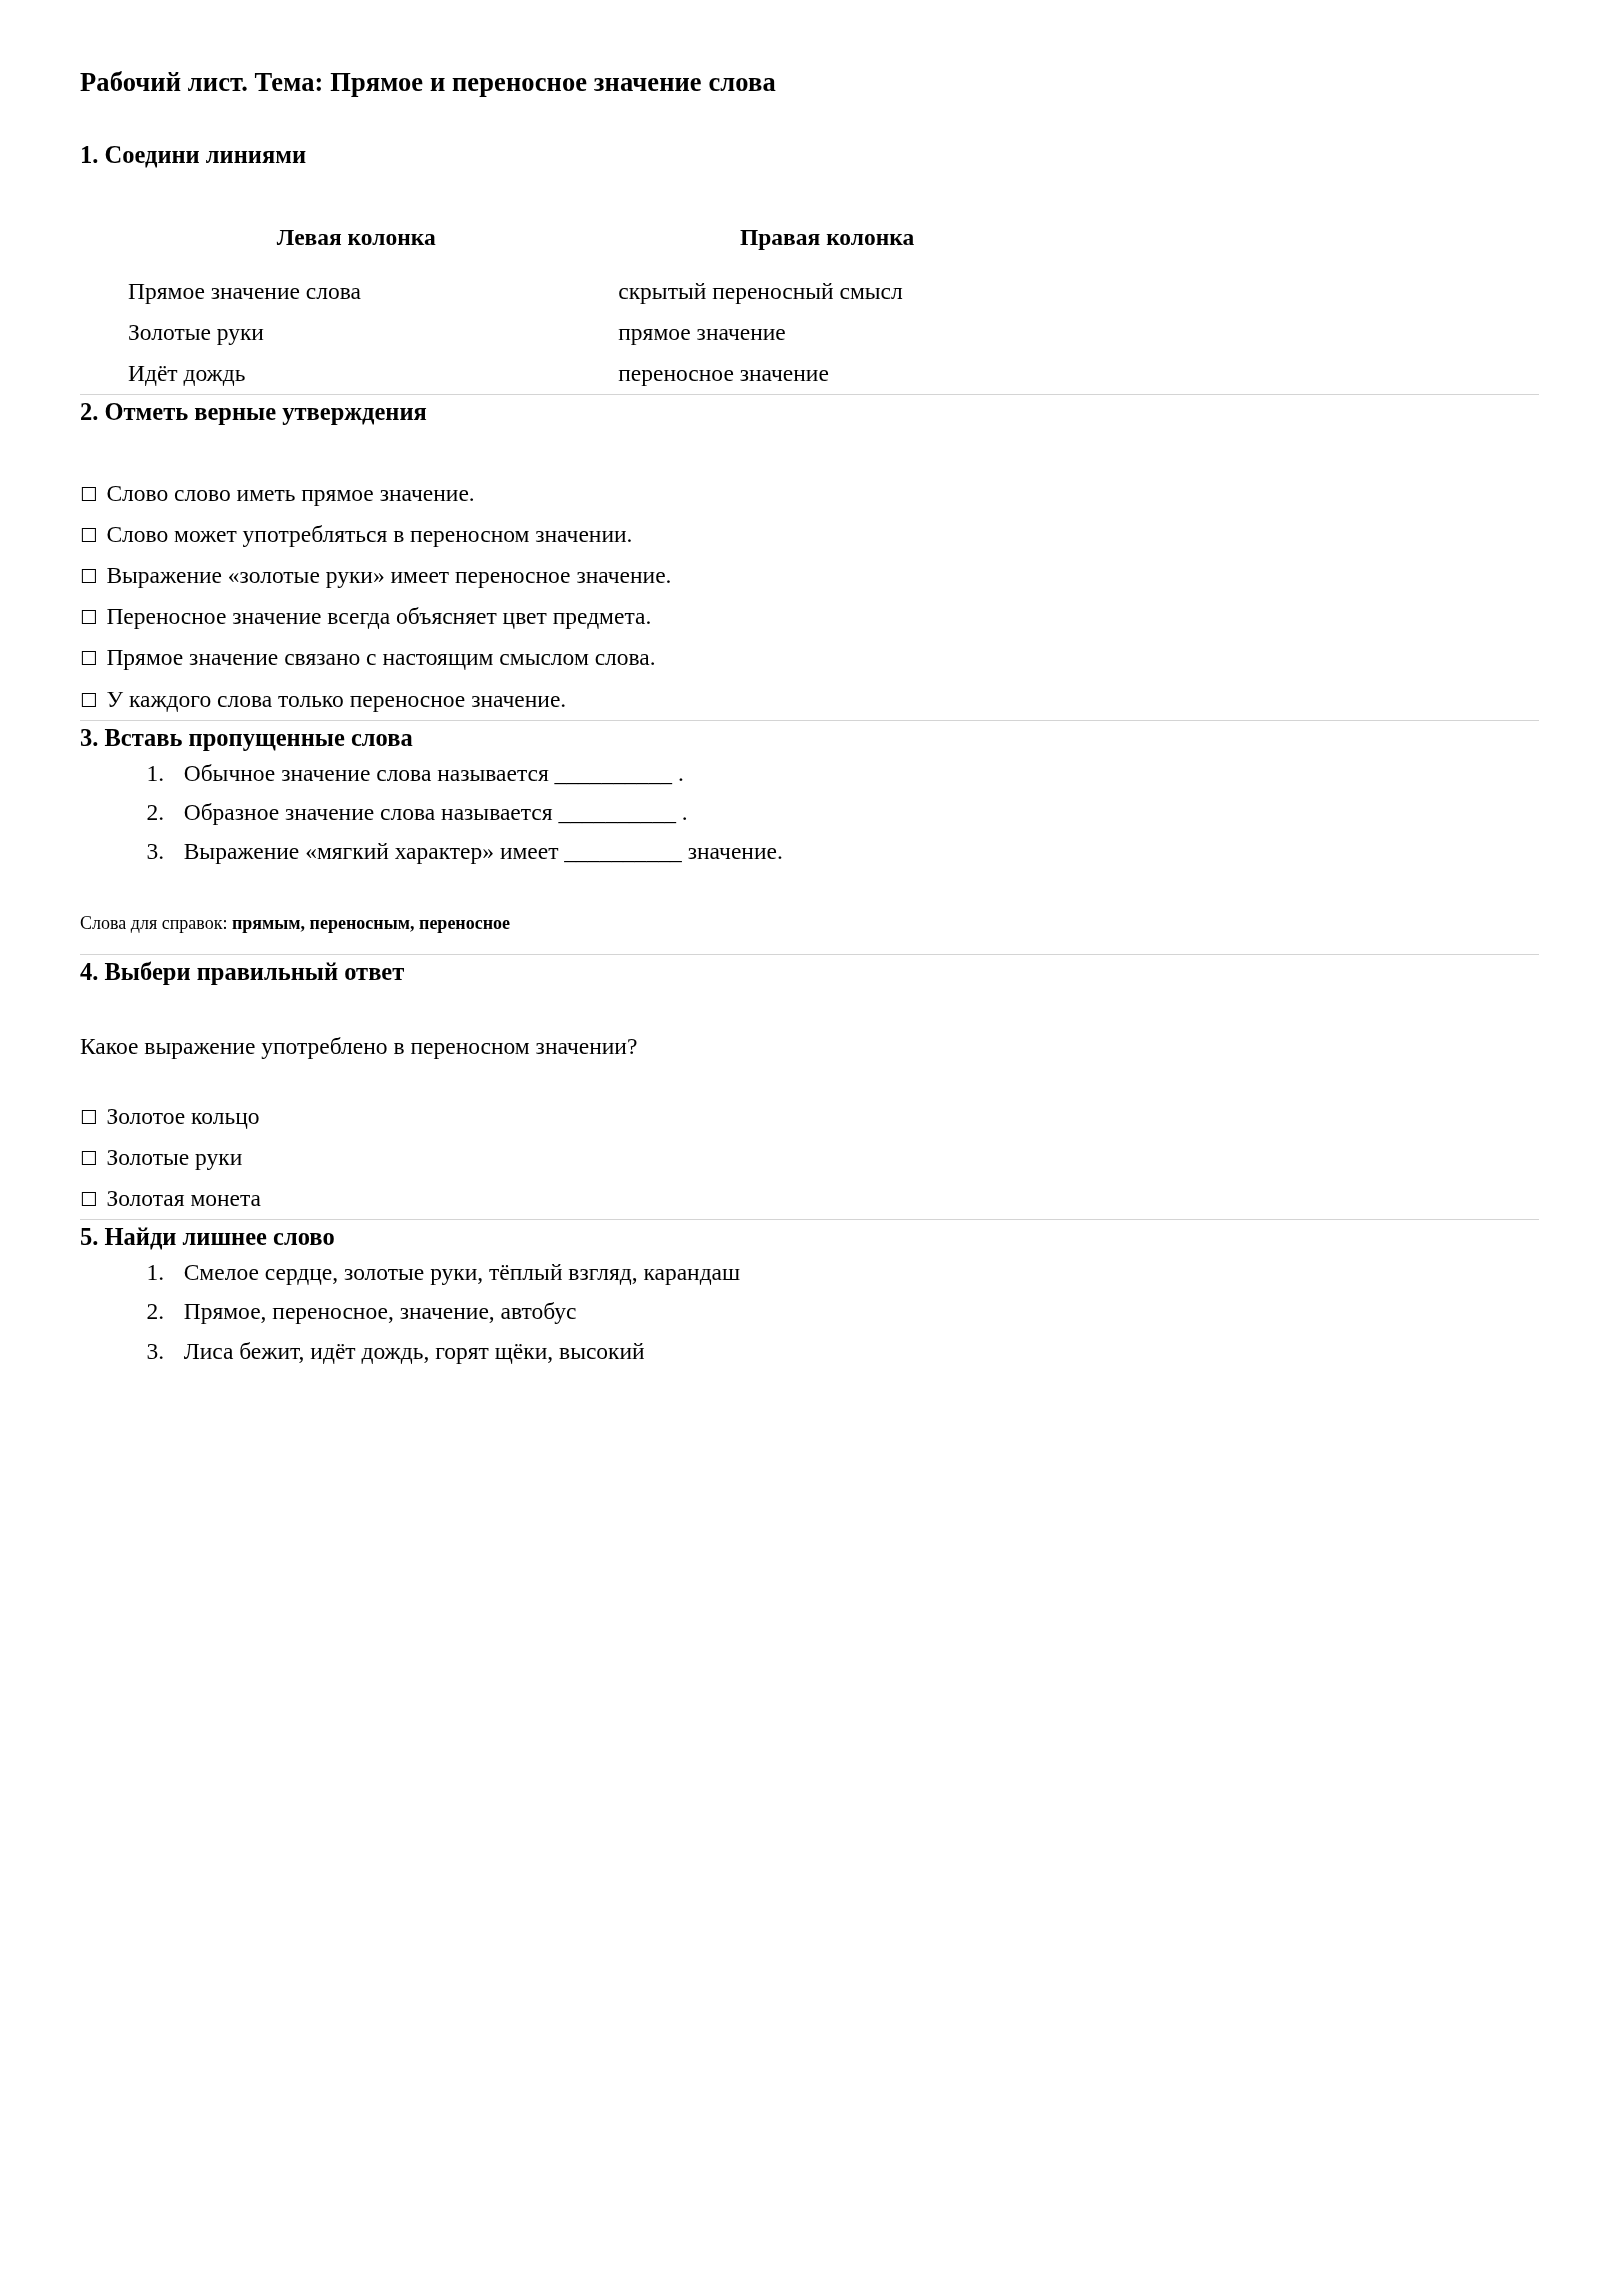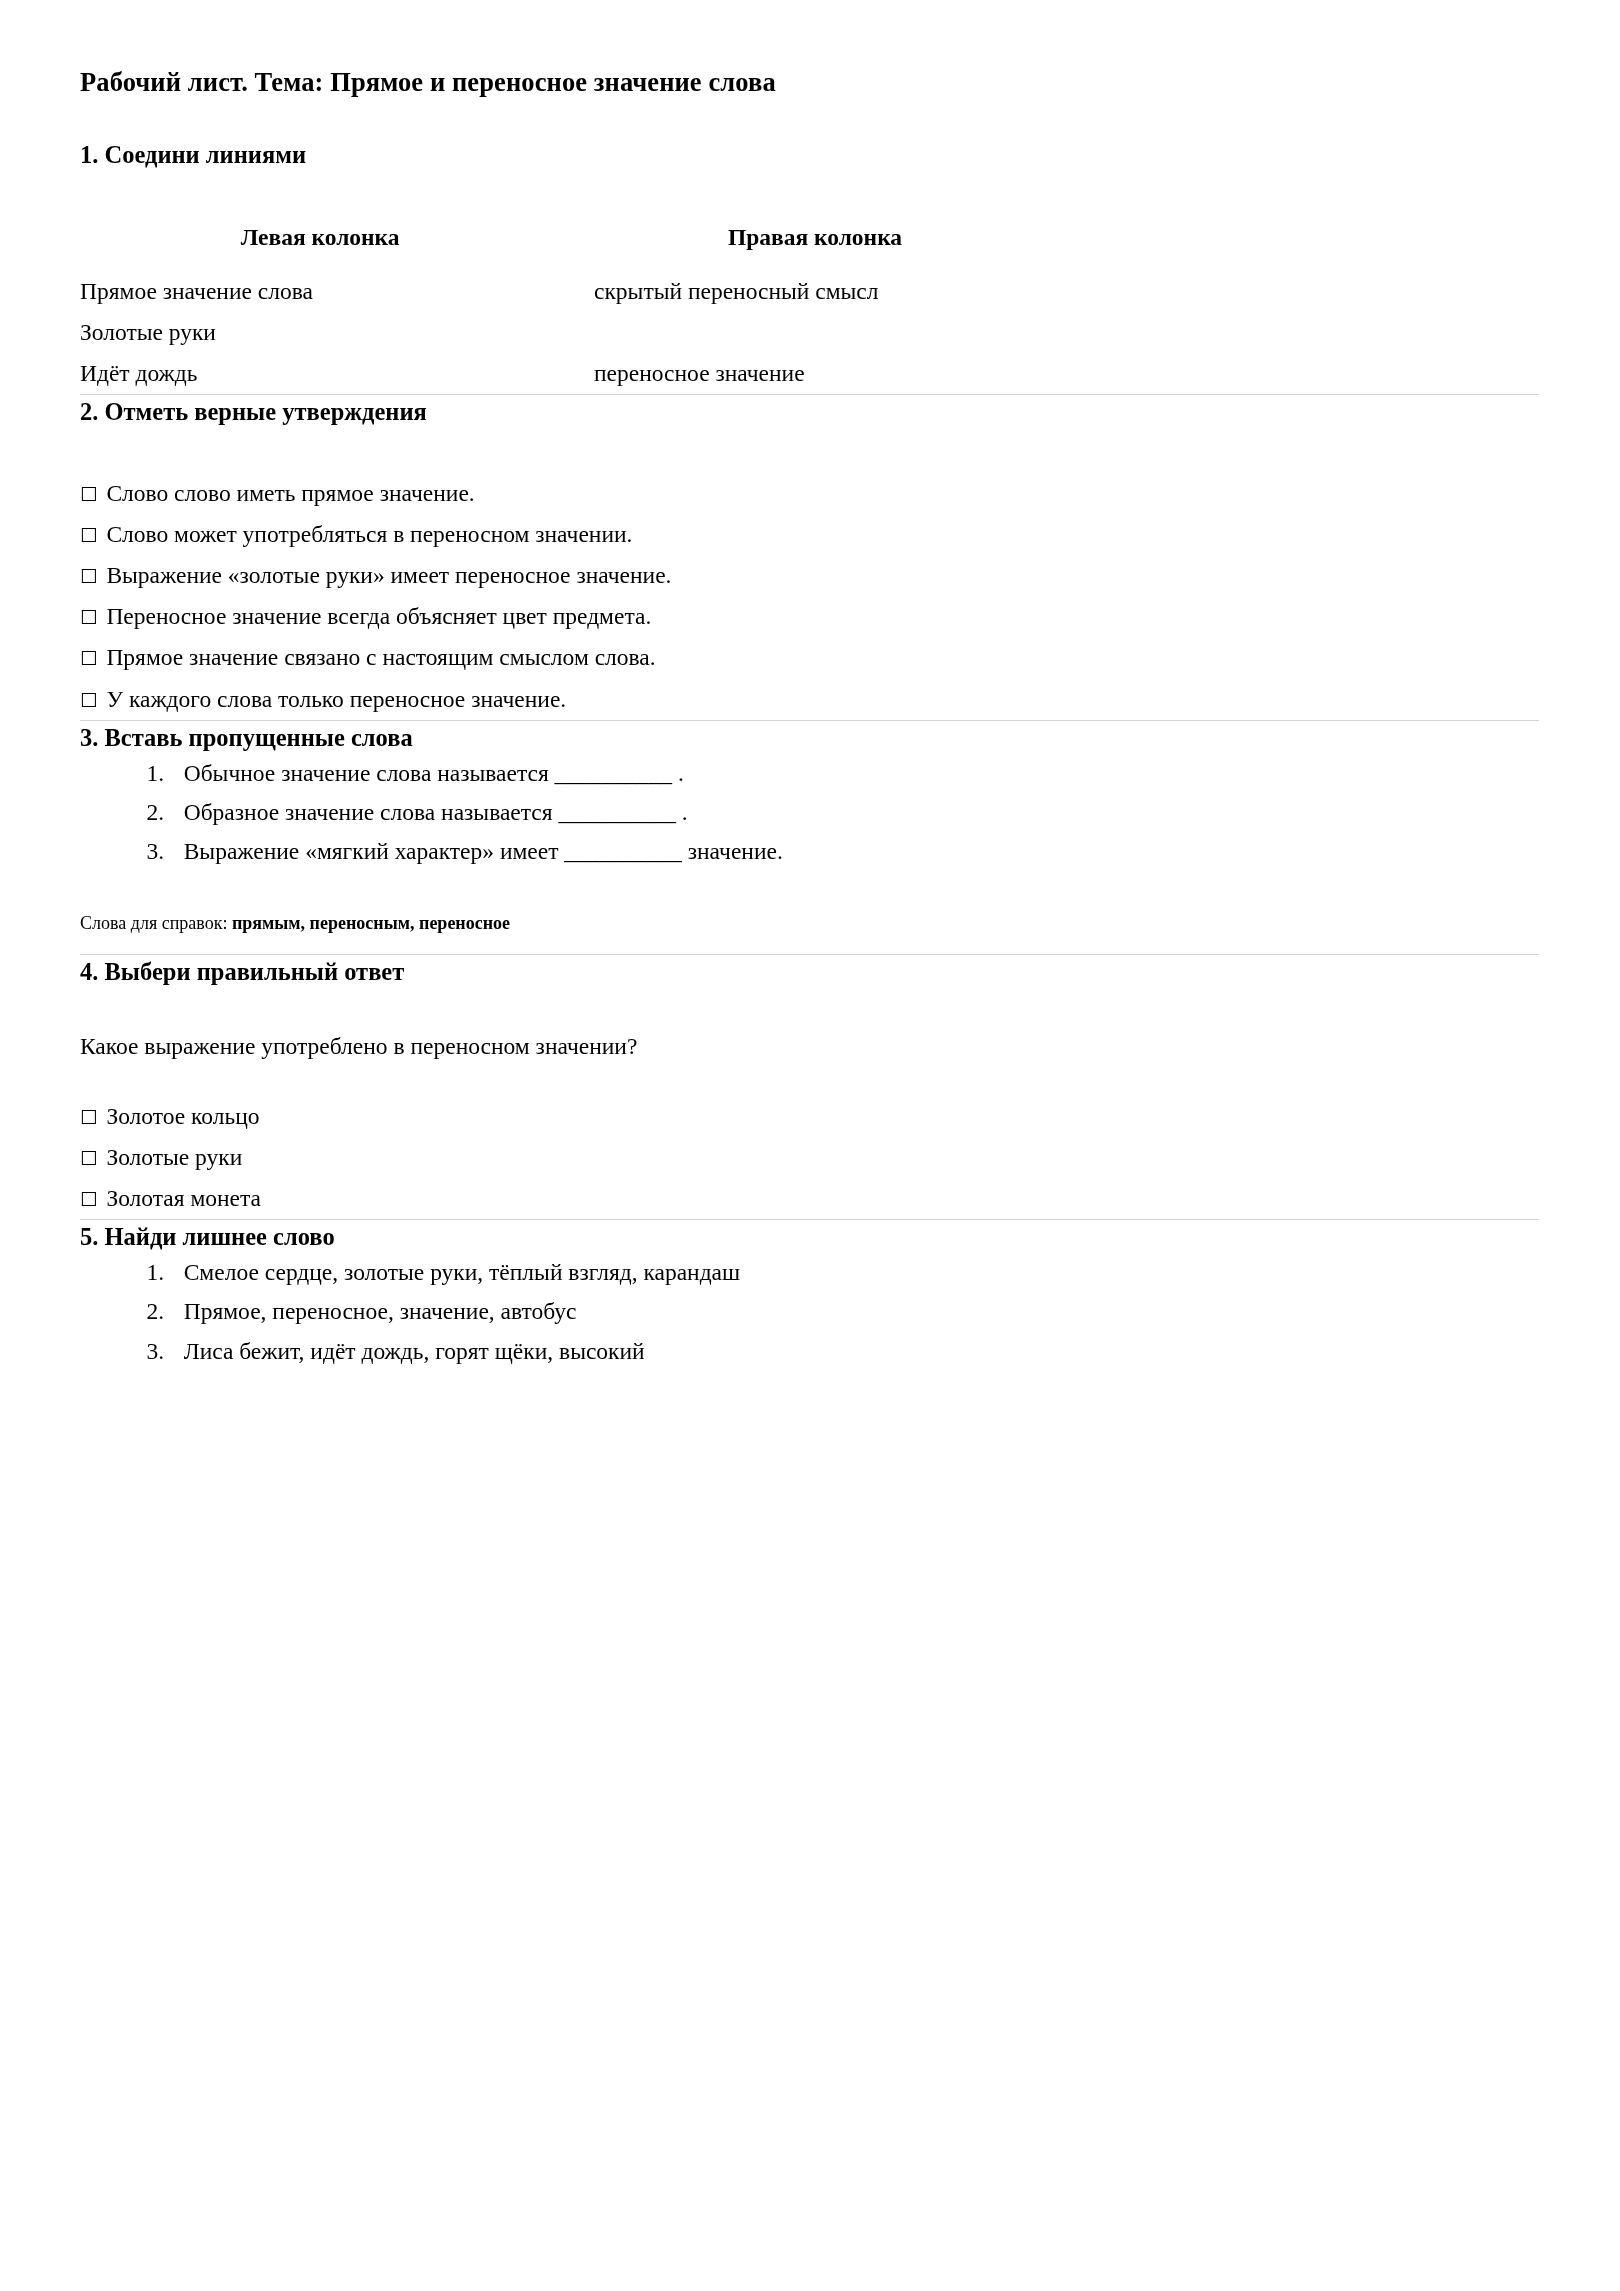--- a/index.html
+++ b/index.html
@@ -46,20 +46,21 @@
     width: 980px;
     line-height: 1.0;
   }
   .match-row.header-row {
     margin-bottom: 21.6px;
   }
   .col-left {
     width: 490px;
     box-sizing: border-box;
     padding-right: 9.8px;
+    margin-left: 48px;
   }
   .col-right {
     width: 490px;
     box-sizing: border-box;
   }
   .col-head {
     font-size: 23.5px;
     font-weight: bold;
     text-align: center;
   }
@@ -161,20 +162,23 @@
       <div class="col-right">
         <div class="col-cell">скрытый переносный смысл</div>
       </div>
     </div>
 
 
     <div class="match-row">
       <div class="col-left">
         <div class="col-cell">Золотые руки</div>
       </div>
+      <div class="col-right">
+        <div class="col-cell">прямое значение</div>
+      </div>
     </div>
 
     <div class="match-row">
       <div class="col-left">
         <div class="col-cell">Идёт дождь</div>
       </div>
       <div class="col-right">
         <div class="col-cell">переносное значение</div>
       </div>
     </div>

